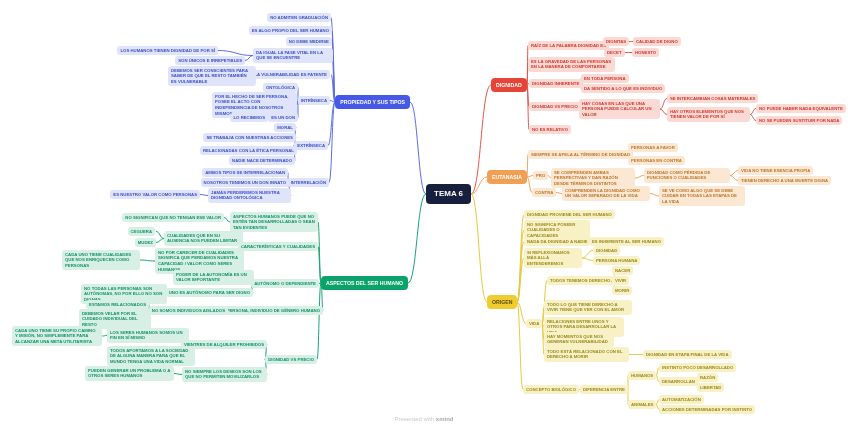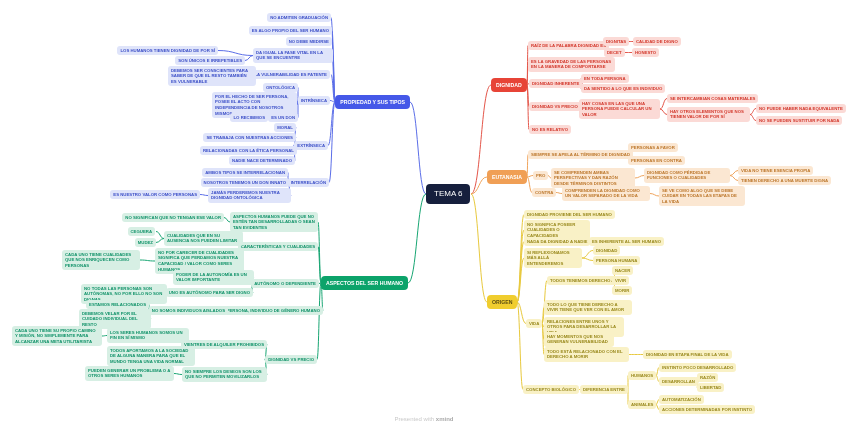--- a/index.html
+++ b/index.html
@@ -15,21 +15,21 @@
   .lr{background:#fbdad6;color:#d33a2e;}
   .lo{background:#fbe7d2;color:#bd782d;}
   .ly{background:#f9f1c6;color:#9a8a1e;}
   
   .main{font-size:5.2px;font-weight:700;padding:3.5px 5px;border-radius:4px;text-align:center;z-index:3;}
   .mb{background:#4558e8;color:#ffffff;}
   .mg{background:#0ca36a;color:#ffffff;}
   .mr{background:#e74437;color:#ffffff;}
   .mo{background:#f09f55;color:#ffffff;}
   .my{background:#f0cd2e;color:#5d4f12;}
-  .center{background:#161f3d;color:#ffffff;font-size:8px;font-weight:400;
+  .center{background:#161f3d;color:#ffffff;font-size:8px;font-weight:700;
           padding:4.5px 8px;border-radius:4px;z-index:4;}
   #watermark{position:absolute;left:50%;transform:translateX(-50%);bottom:7px;
              font-size:6px;color:#c9c9c9;z-index:1;}
   #watermark b{color:#ababab;}
 </style>
 </head>
 <body>
 
 <div id="stage">
   <svg id="edges" width="848" height="429">

